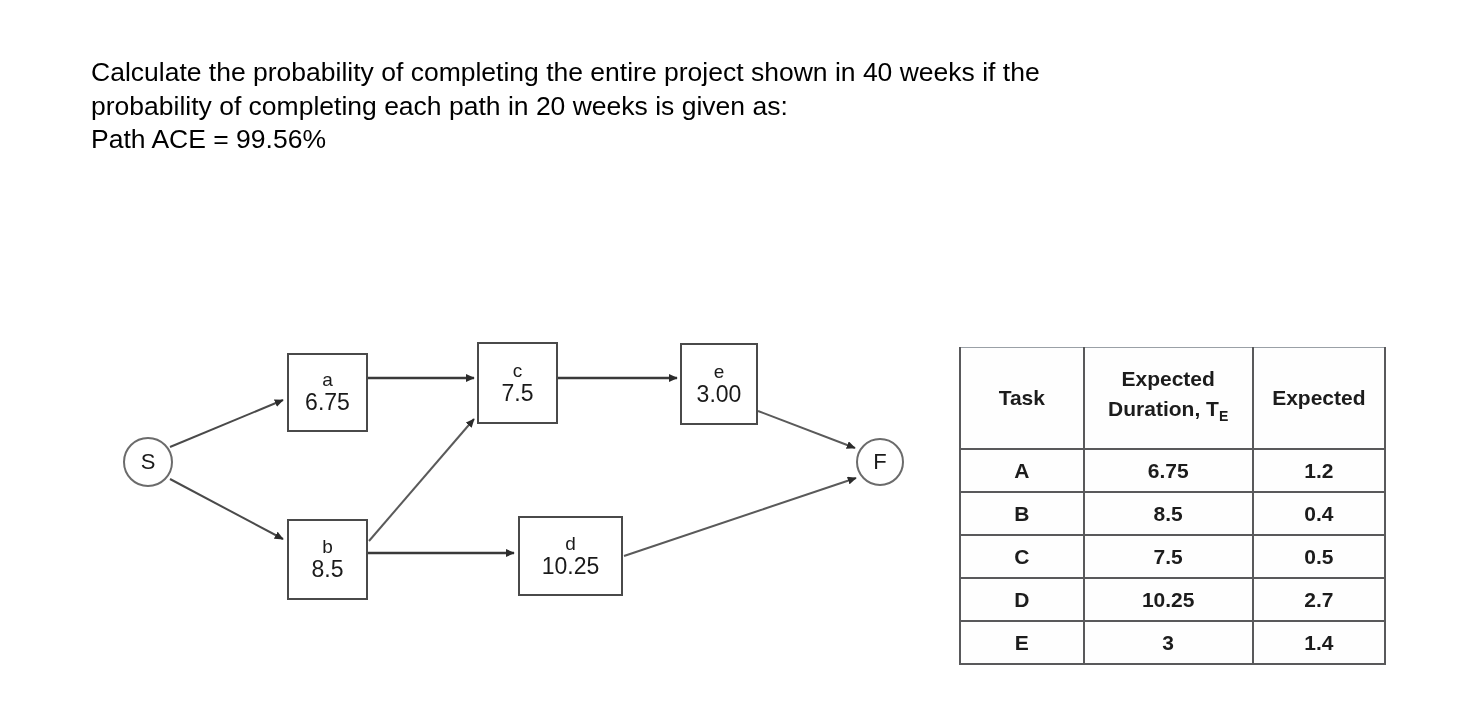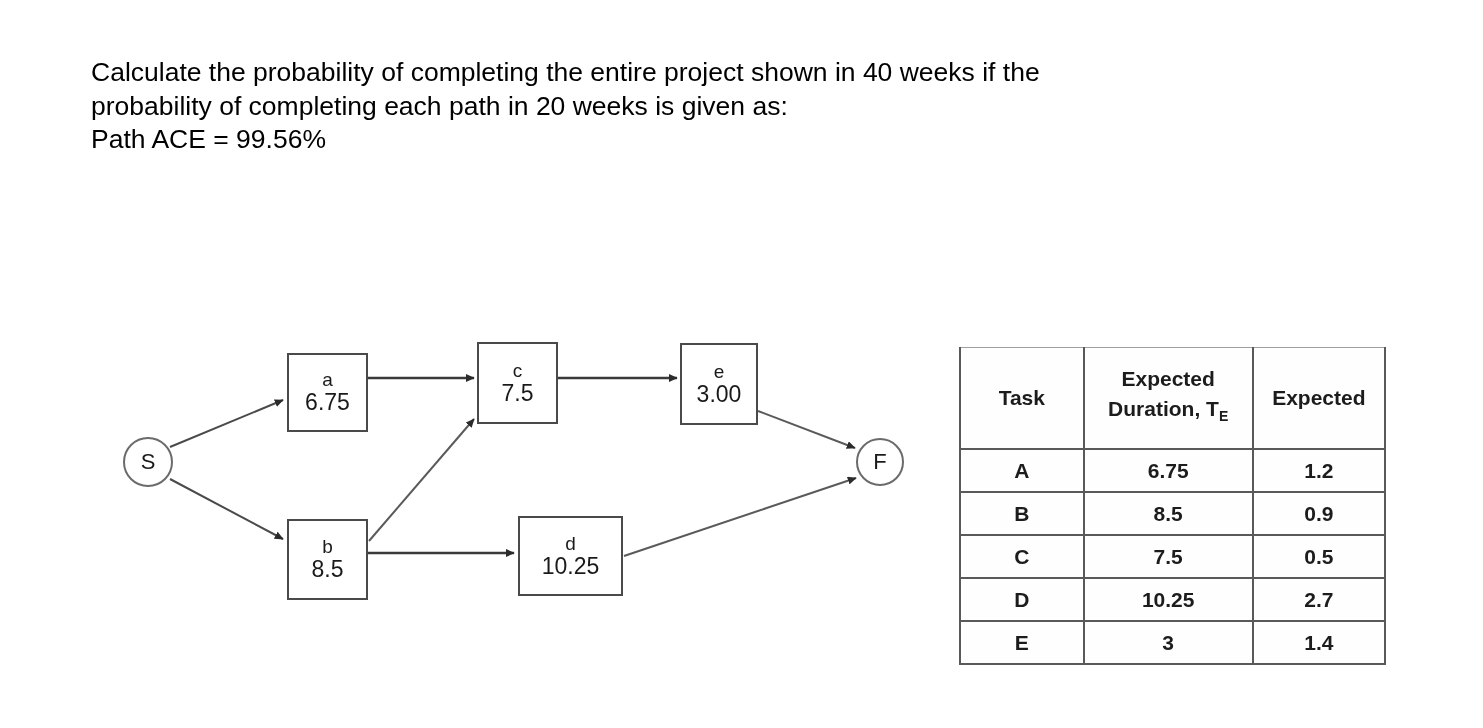--- a/index.html
+++ b/index.html
@@ -209,21 +209,21 @@
   </thead>
   <tbody>
     <tr>
       <td class="c-task">A</td>
       <td class="c-dur">6.75</td>
       <td class="c-var">1.2</td>
     </tr>
     <tr>
       <td class="c-task">B</td>
       <td class="c-dur">8.5</td>
-      <td class="c-var">0.9</td>
+      <td class="c-var">0.4</td>
     </tr>
     <tr>
       <td class="c-task">C</td>
       <td class="c-dur">7.5</td>
       <td class="c-var">0.5</td>
     </tr>
     <tr>
       <td class="c-task">D</td>
       <td class="c-dur">10.25</td>
       <td class="c-var">2.7</td>

